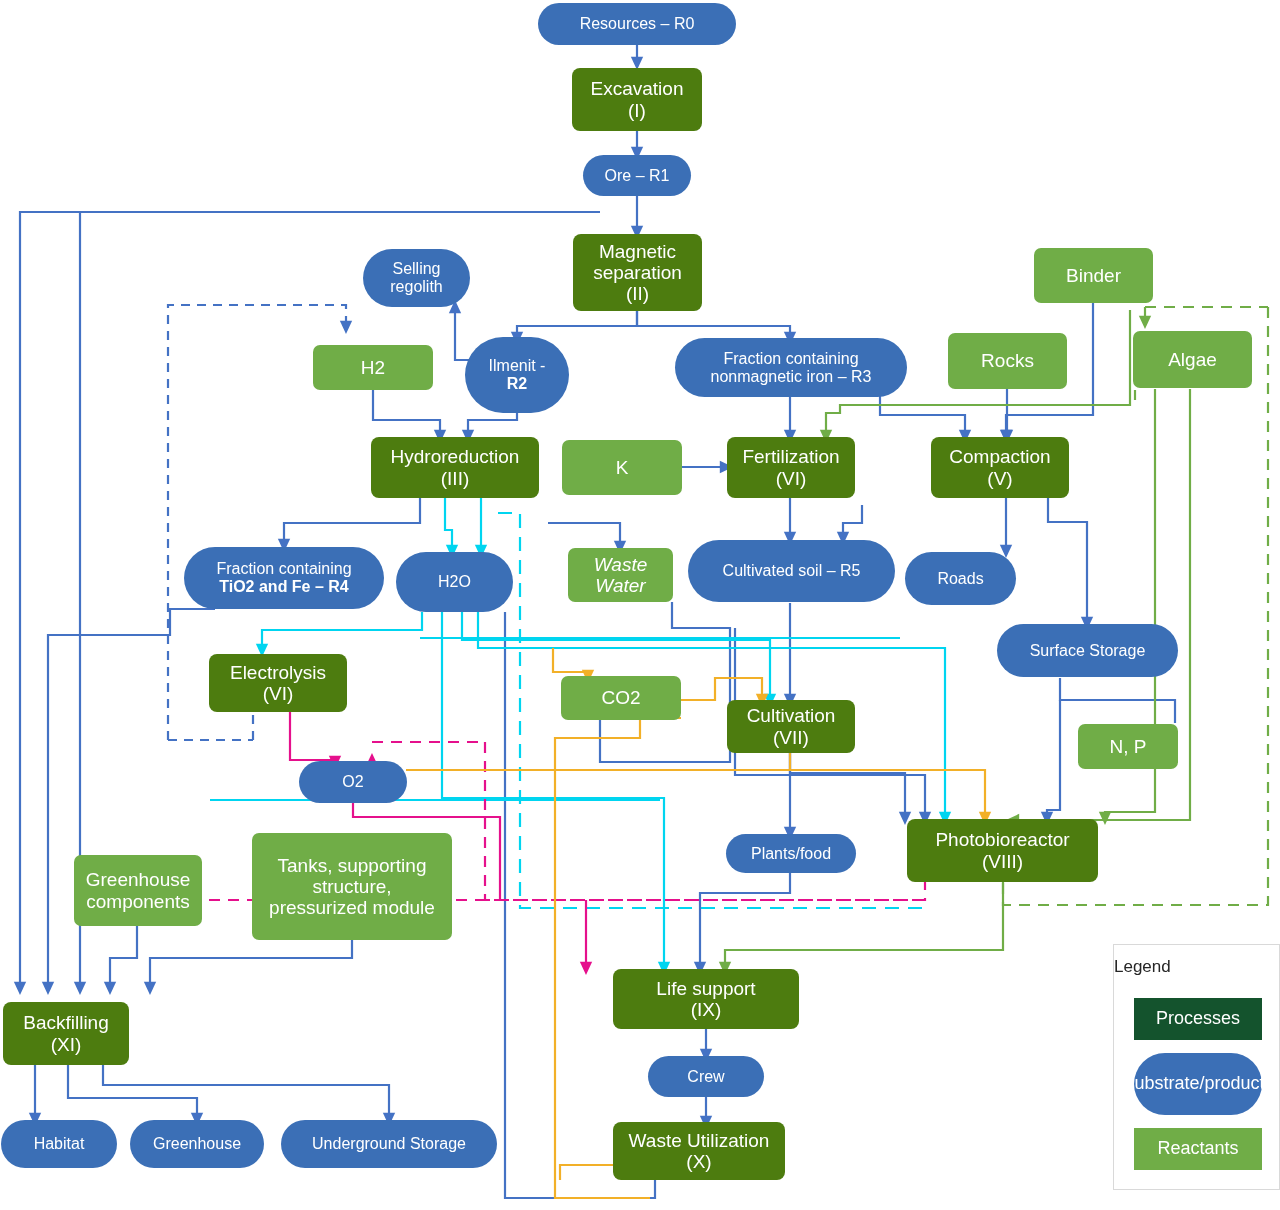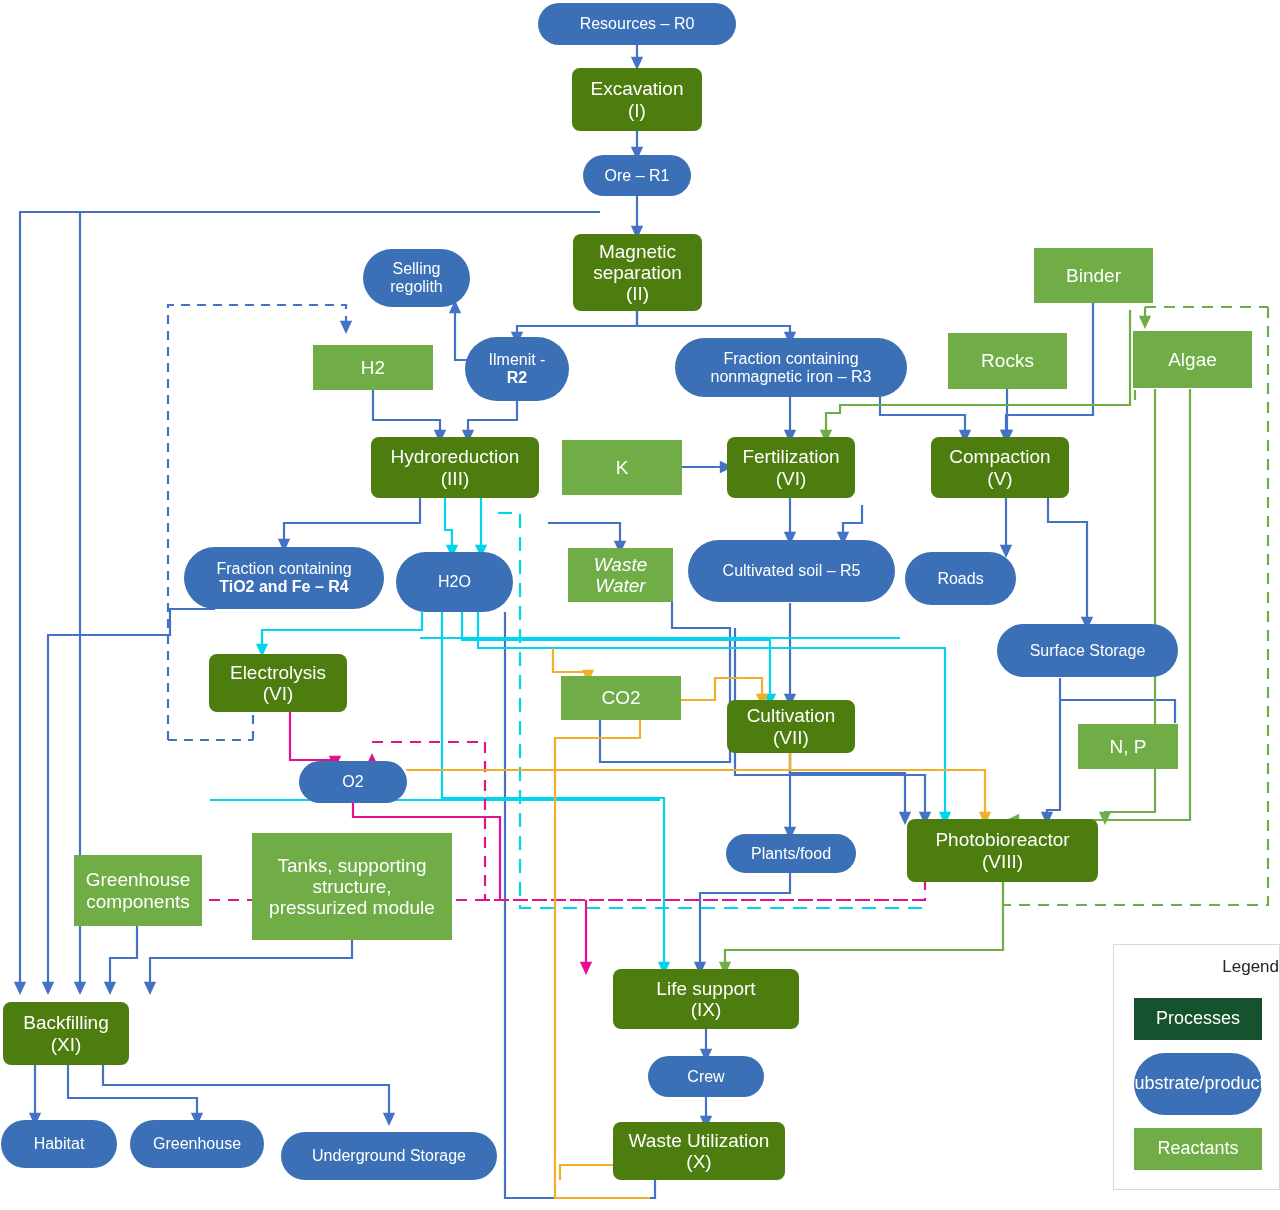--- a/index.html
+++ b/index.html
@@ -2,25 +2,25 @@
 <html><head>
 <meta charset="utf-8">
 <style>
   html,body{margin:0;padding:0;background:#ffffff;}
   body{font-family:"Liberation Sans", sans-serif;}
   #stage{position:relative;width:1280px;height:1210px;background:#fff;overflow:hidden;}
   svg.edges{position:absolute;left:0;top:0;width:1280px;height:1210px;pointer-events:none;}
   .node{position:absolute;box-sizing:border-box;display:flex;align-items:center;justify-content:center;text-align:center;color:#ffffff;line-height:1.12;padding:2px 6px;}
   .node.proc{background:#4d7c0f;border-radius:8px;font-size:19px;}
   .node.sub{background:#3B6FB6;border-radius:999px;font-size:16px;}
-  .node.react{background:#70AD47;border-radius:0;font-size:19px;}
+  .node.react{background:#70AD47;border-radius:7px;font-size:19px;}
   .node span{display:block;width:100%;}
   .b{font-weight:bold;}
   #legend{position:absolute;left:1113px;top:944px;width:167px;height:246px;background:#fff;border:1px solid #d9d9d9;box-sizing:border-box;}
-  #legend .ltitle{color:#262626;font-size:17px;text-align:right;padding-top:12px;}
+  #legend .ltitle{color:#262626;font-size:17px;text-align:left;padding-top:12px;}
   #legend .lrow{position:absolute;left:20px;width:128px;display:flex;align-items:center;justify-content:center;text-align:center;color:#fff;font-size:18px;line-height:1.1;}
   #legend .lrow.proc{background:#14532d;top:53px;height:42px;}
   #legend .lrow.sub{background:#3B6FB6;border-radius:999px;top:108px;height:62px;}
   #legend .lrow.react{background:#70AD47;top:183px;height:42px;}
 </style>
 </head>
 <body>
 
 <div id="stage">
 
@@ -204,21 +204,21 @@
     <div>
         <span>Selling</span>
         <span>regolith</span>
       </div>
   </div>
 
   <div class="node react" style="left:313px;top:345px;width:120px;height:45px;">
       <span>H2</span>
     </div>
 
-  <div class="node sub" style="left:465px;top:337px;width:104px;height:64px;">
+  <div class="node sub" style="left:465px;top:337px;width:104px;height:76px;">
     <div>
         <span>Ilmenit -</span>
         <span class="b">R2</span>
       </div>
   </div>
 
   <div class="node sub" style="left:675px;top:338px;width:232px;height:59px;">
     <div>
         <span>Fraction containing</span>
         <span>nonmagnetic iron – R3</span>
@@ -358,21 +358,21 @@
   <div class="node sub" style="left:648px;top:1056px;width:116px;height:41px;">
       <span>Crew</span>
     </div>
 
   <div class="node sub" style="left:1px;top:1120px;width:116px;height:48px;">
       <span>Habitat</span>
     </div>
   <div class="node sub" style="left:130px;top:1120px;width:134px;height:48px;">
       <span>Greenhouse</span>
     </div>
-  <div class="node sub" style="left:281px;top:1120px;width:216px;height:48px;margin-top:12px;">
+  <div class="node sub" style="left:281px;top:1120px;width:216px;height:48px;">
       <span>Underground Storage</span>
     </div>
 
   <div class="node proc" style="left:613px;top:1122px;width:172px;height:58px;">
     <div>
         <span>Waste Utilization</span>
         <span>(X)</span>
       </div>
   </div>
 

